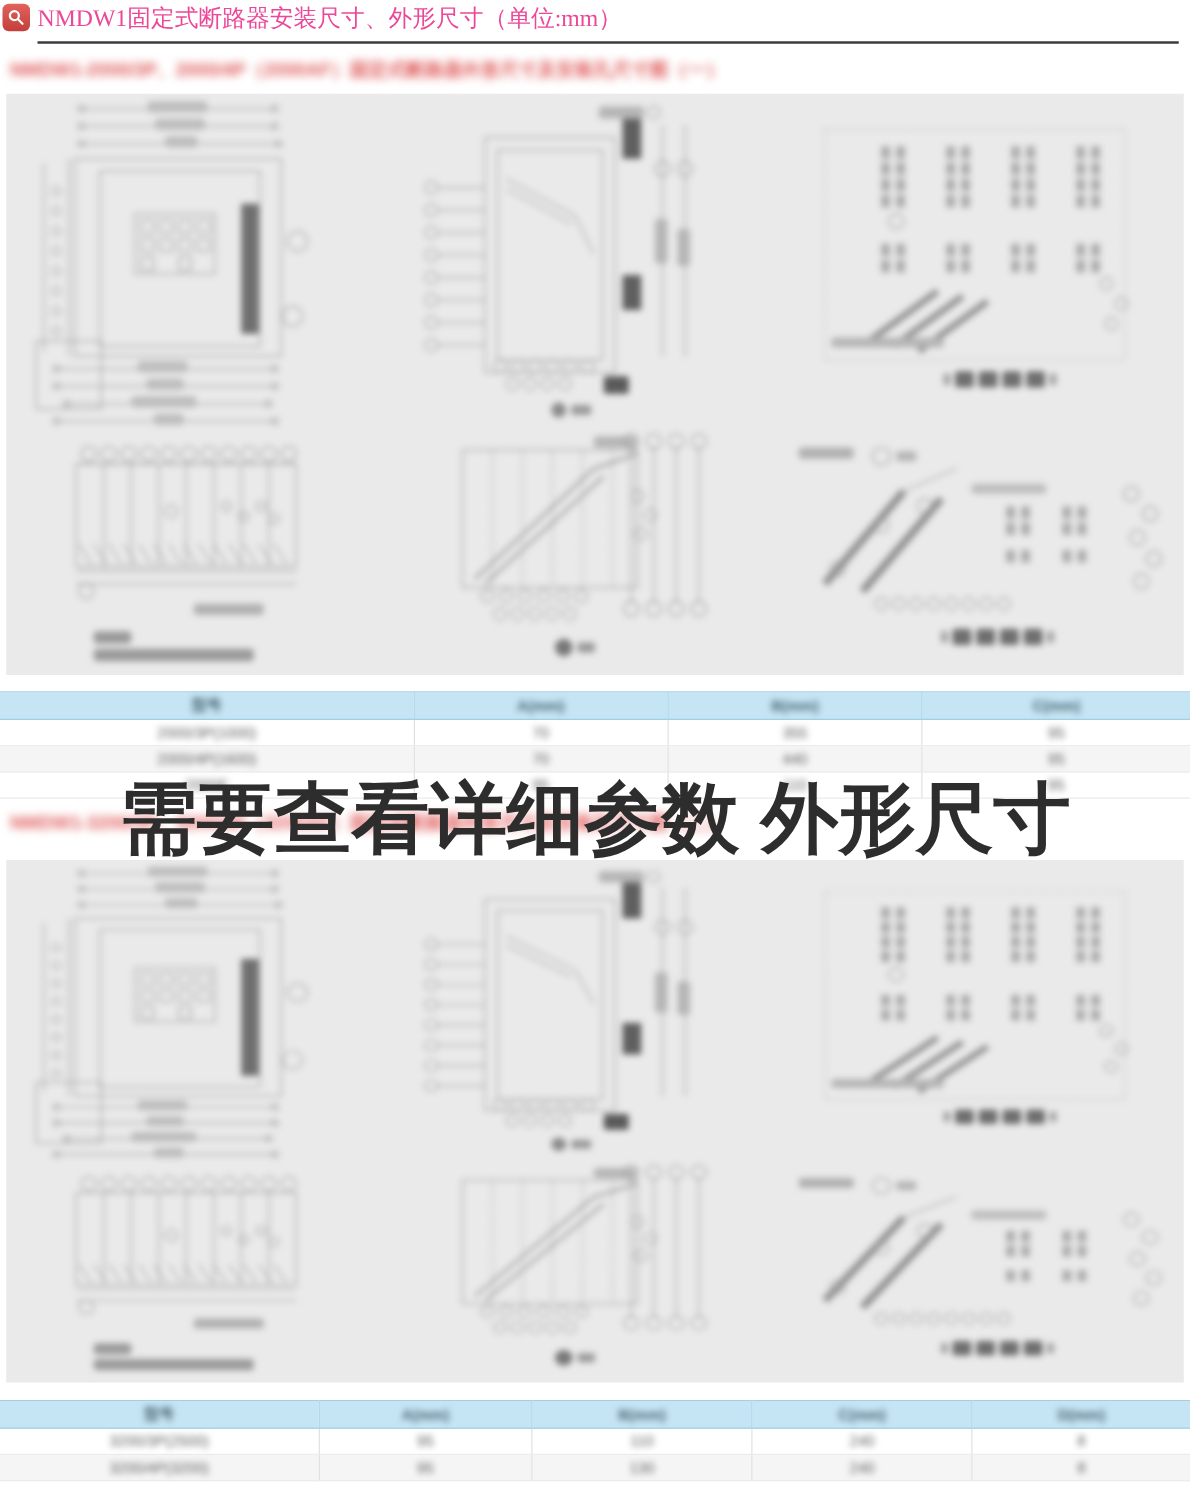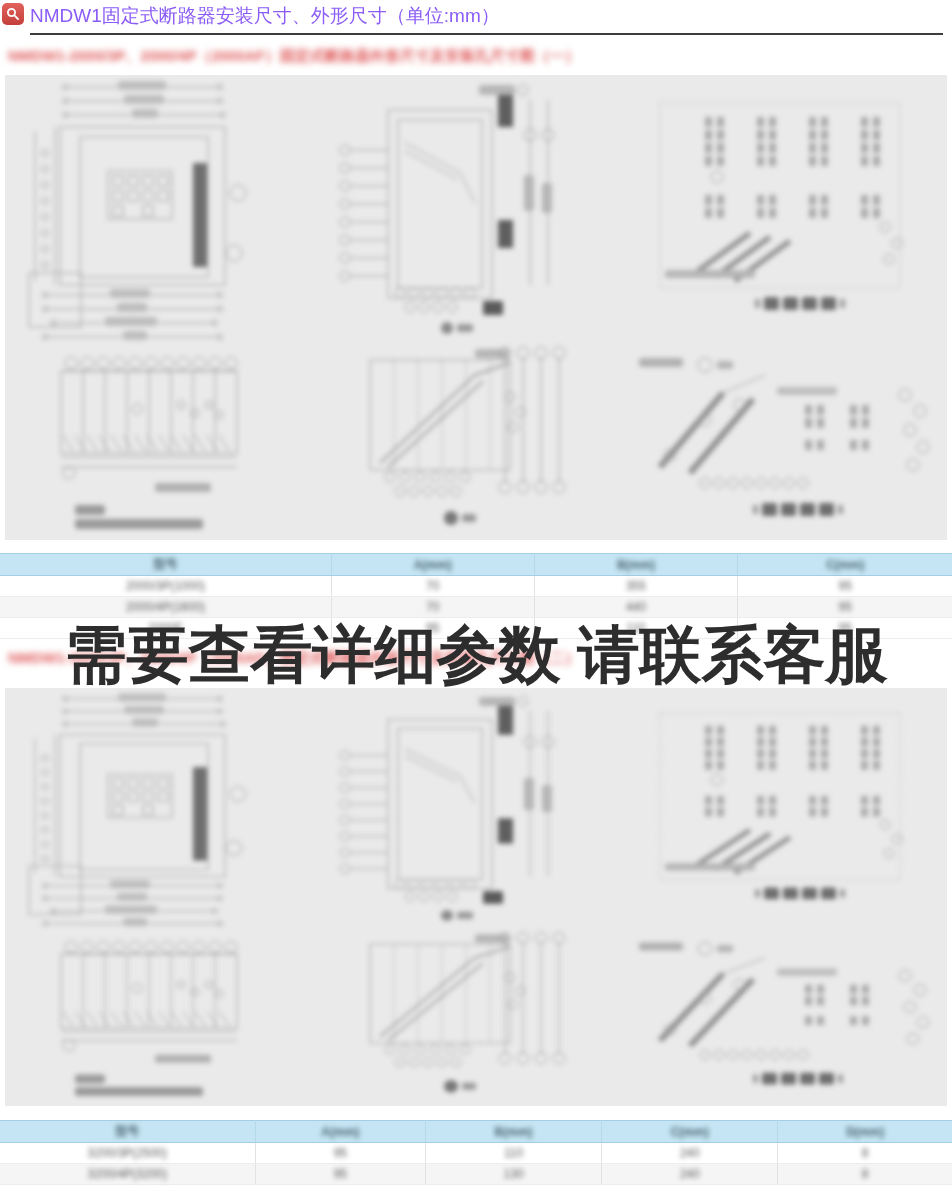--- a/index.html
+++ b/index.html
@@ -9,21 +9,21 @@
     font-family:"Liberation Sans", sans-serif;
   }
   
   .hdr-icon {
     position:absolute; left:2px; top:3px; width:22px; height:22px;
     border-radius:5px; background:linear-gradient(#e2625c,#c33f3b);
     display:flex; align-items:center; justify-content:center;
   }
   .page-title {
     position:absolute; left:30px; top:4px; width:900px;
-    font-size:19px; line-height:24px; color:#8b5cf6; white-space:nowrap;
+    font-size:19px; line-height:24px; color:#ec4899; white-space:nowrap;font-family:Liberation Serif, serif;
   }
   .hdr-rule {
     position:absolute; left:30px; top:33px; width:913px; height:0;
     border-top:2px solid #3d3d3d;
   }
   
   .red-sub {
     position:absolute; left:8px; width:690px; height:24px;
     font-size:15px; font-weight:bold; color:#e05c5c; white-space:nowrap;
     overflow:hidden; filter:blur(3.2px);
@@ -382,21 +382,21 @@
     </tr>
     <tr>
       <td><span class="bt">2000E</span></td>
       <td><span class="bt">95</span></td>
       <td><span class="bt">110</span></td>
       <td><span class="bt">95</span></td>
     </tr>
   </tbody>
 </table>
 
-<div class="overlay-note">需要查看详细参数 请联系客服</div>
+<div class="overlay-note">需要查看详细参数 外形尺寸</div>
 
 <div class="red-sub s2">NMDW1-3200/3P、3200/4P（3200AF）固定式断路器外形尺寸及安装孔尺寸图（二）</div>
 
 <div class="panel p2">
   <svg viewBox="0 0 942 465" preserveAspectRatio="none" stroke="#9e9e9e" fill="none" stroke-width="1" width="942" height="418">
 
     <g>
       <path d="M60 12H215 M60 26H215 M60 40H218"></path>
       <circle cx="60" cy="12" r="2.5"></circle>
         <circle cx="215" cy="12" r="2.5"></circle>

